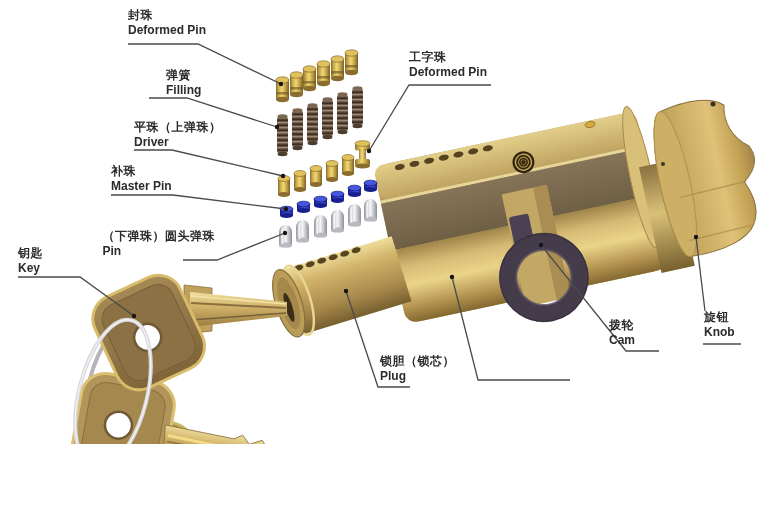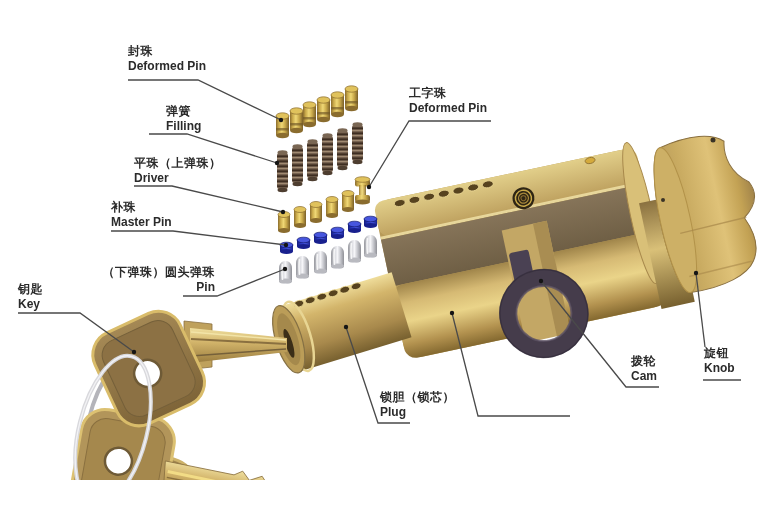--- a/index.html
+++ b/index.html
@@ -1,22 +1,22 @@
 <!DOCTYPE html>
 <html><head>
 <meta charset="utf-8">
 <style>
   html,body{margin:0;padding:0;background:#ffffff;}
   .stage{position:relative;width:769px;height:444px;background:#ffffff;overflow:hidden;
-         font-family:"Liberation Sans",sans-serif;margin-top:36px;}
+         font-family:"Liberation Sans",sans-serif;}
   .stage svg{position:absolute;left:0;top:0;}
   .lbl{position:absolute;display:flex;flex-direction:column;white-space:nowrap;
        color:#2b2b2b;font-size:12px;font-weight:700;line-height:15px;z-index:5;}
   .lbl .zh{letter-spacing:.5px;}
-  .lbl.right{align-items:flex-end;text-align:right;}
+  .lbl.right{align-items:flex-start;text-align:right;}
 </style>
 </head>
 <body>
 
 <div class="stage">
 
 <svg width="769" height="532" viewBox="0 0 769 532">
   <defs>
     <linearGradient id="gTop" x1="0" y1="0" x2="0" y2="1">
       <stop offset="0" stop-color="#e2cf8a"></stop>
@@ -321,21 +321,21 @@
   <span class="en">Key</span>
 </div>
 <div class="lbl" style="left:409px;top:50px">
   <span class="zh">工字珠</span>
   <span class="en">Deformed Pin</span>
 </div>
 <div class="lbl" style="left:380px;top:354px">
   <span class="zh">锁胆（锁芯）</span>
   <span class="en">Plug</span>
 </div>
-<div class="lbl" style="left:631px;top:318px">
+<div class="lbl" style="left:609px;top:318px">
   <span class="zh">拨轮</span>
   <span class="en">Cam</span>
 </div>
 <div class="lbl" style="left:704px;top:310px">
   <span class="zh">旋钮</span>
   <span class="en">Knob</span>
 </div>
 
 </div>
 

